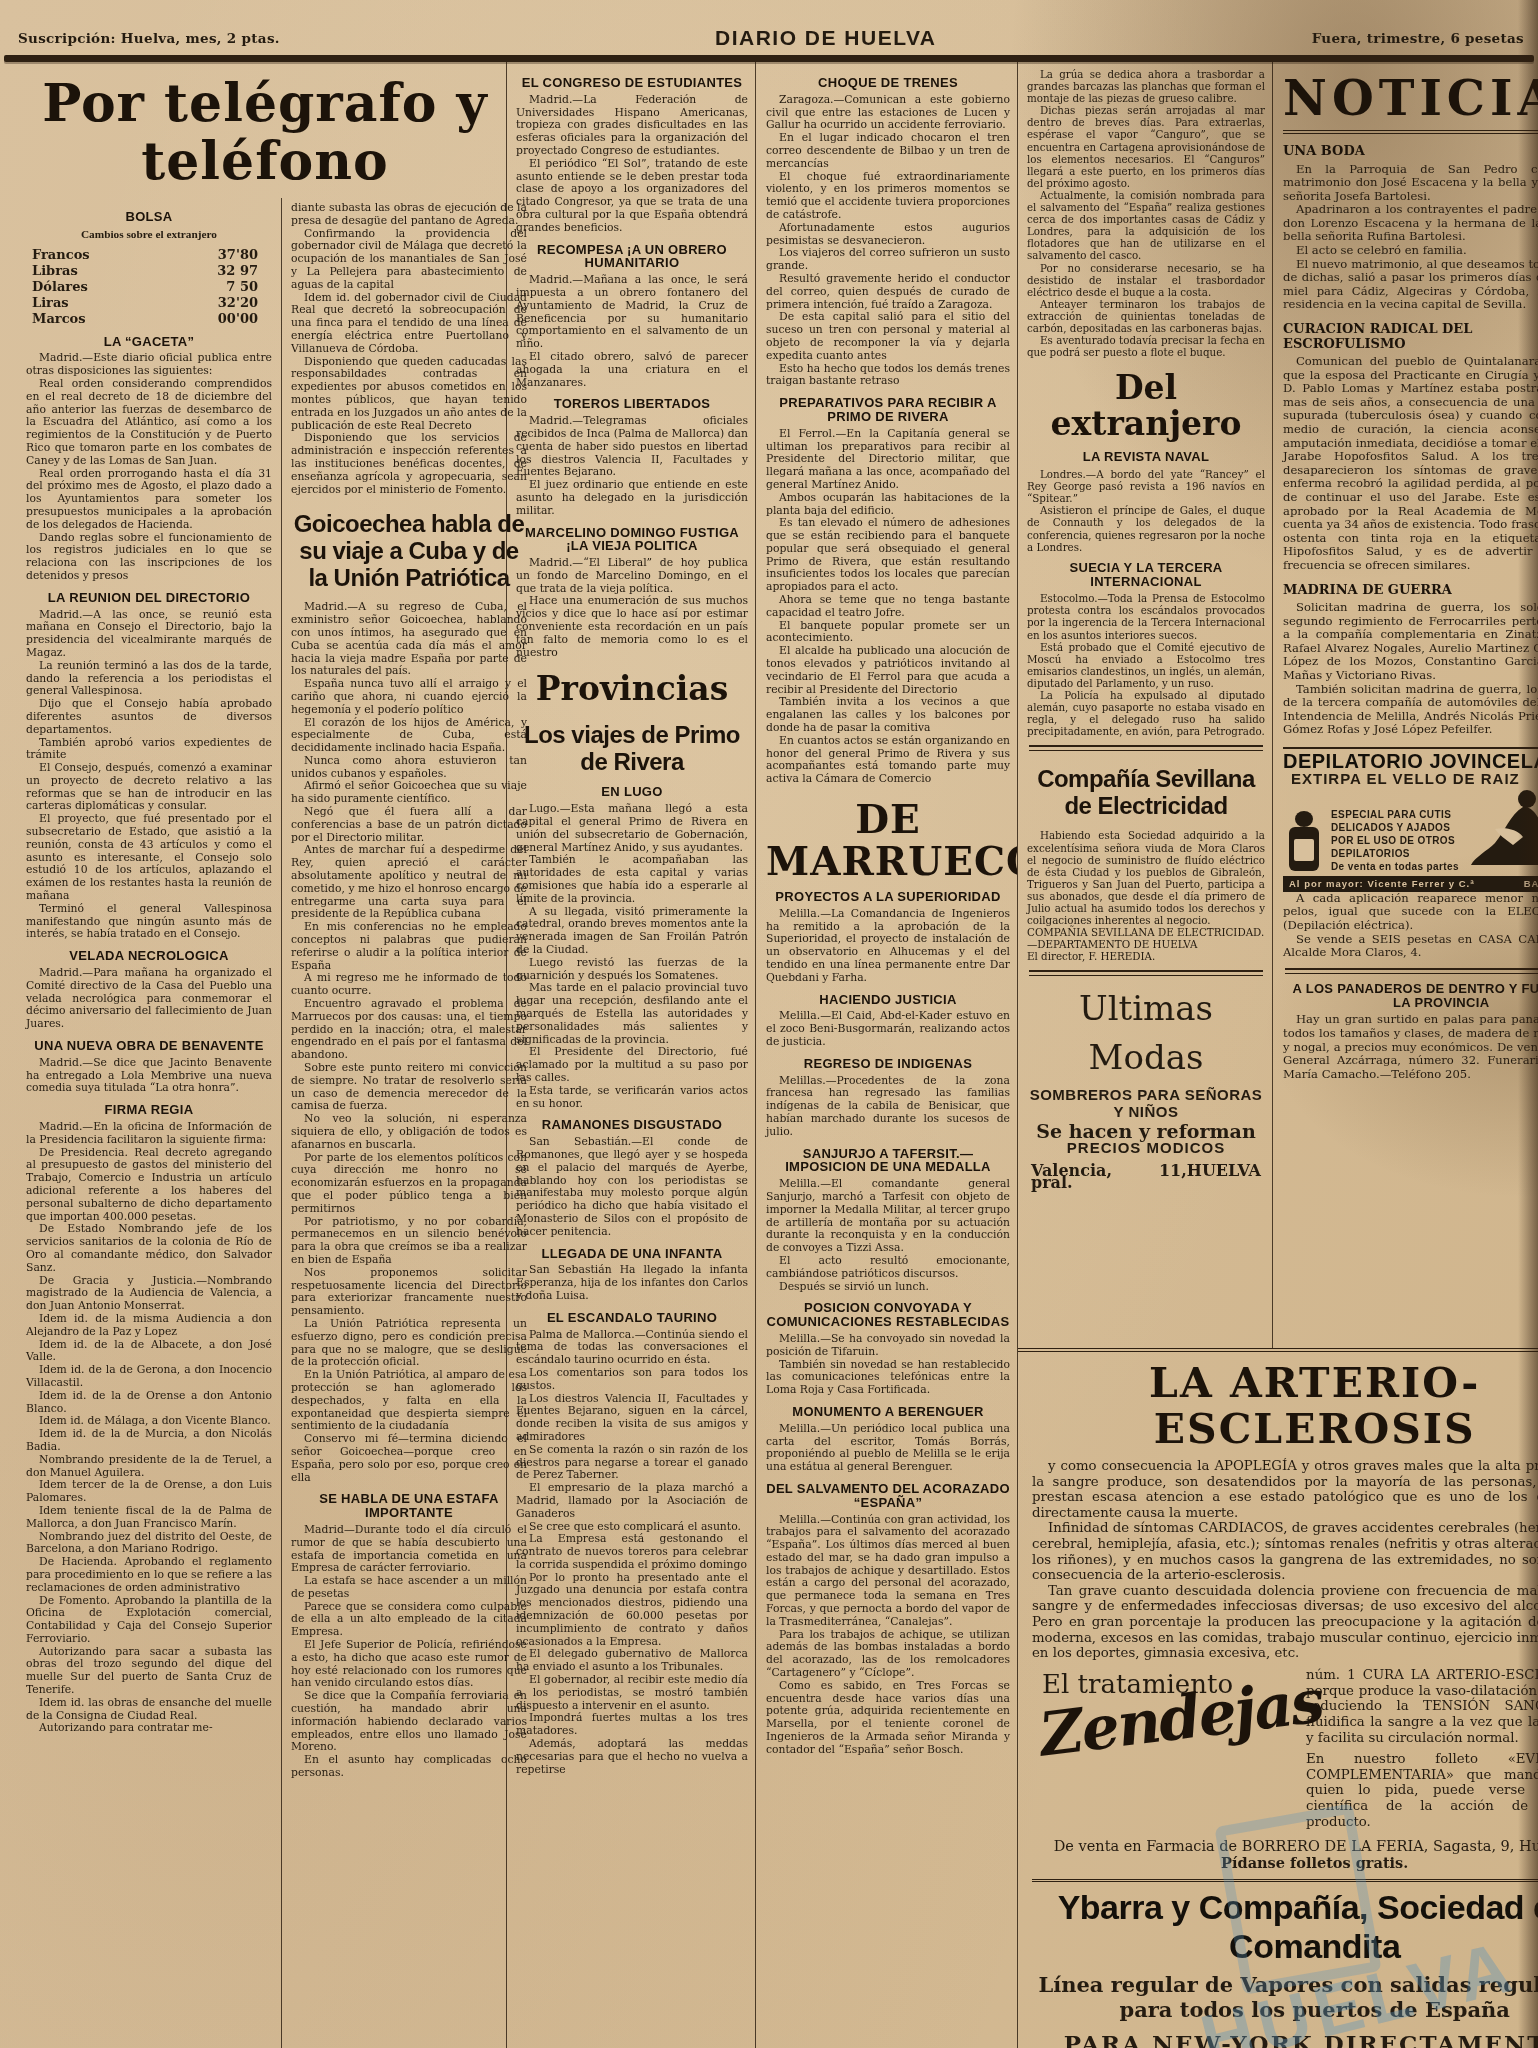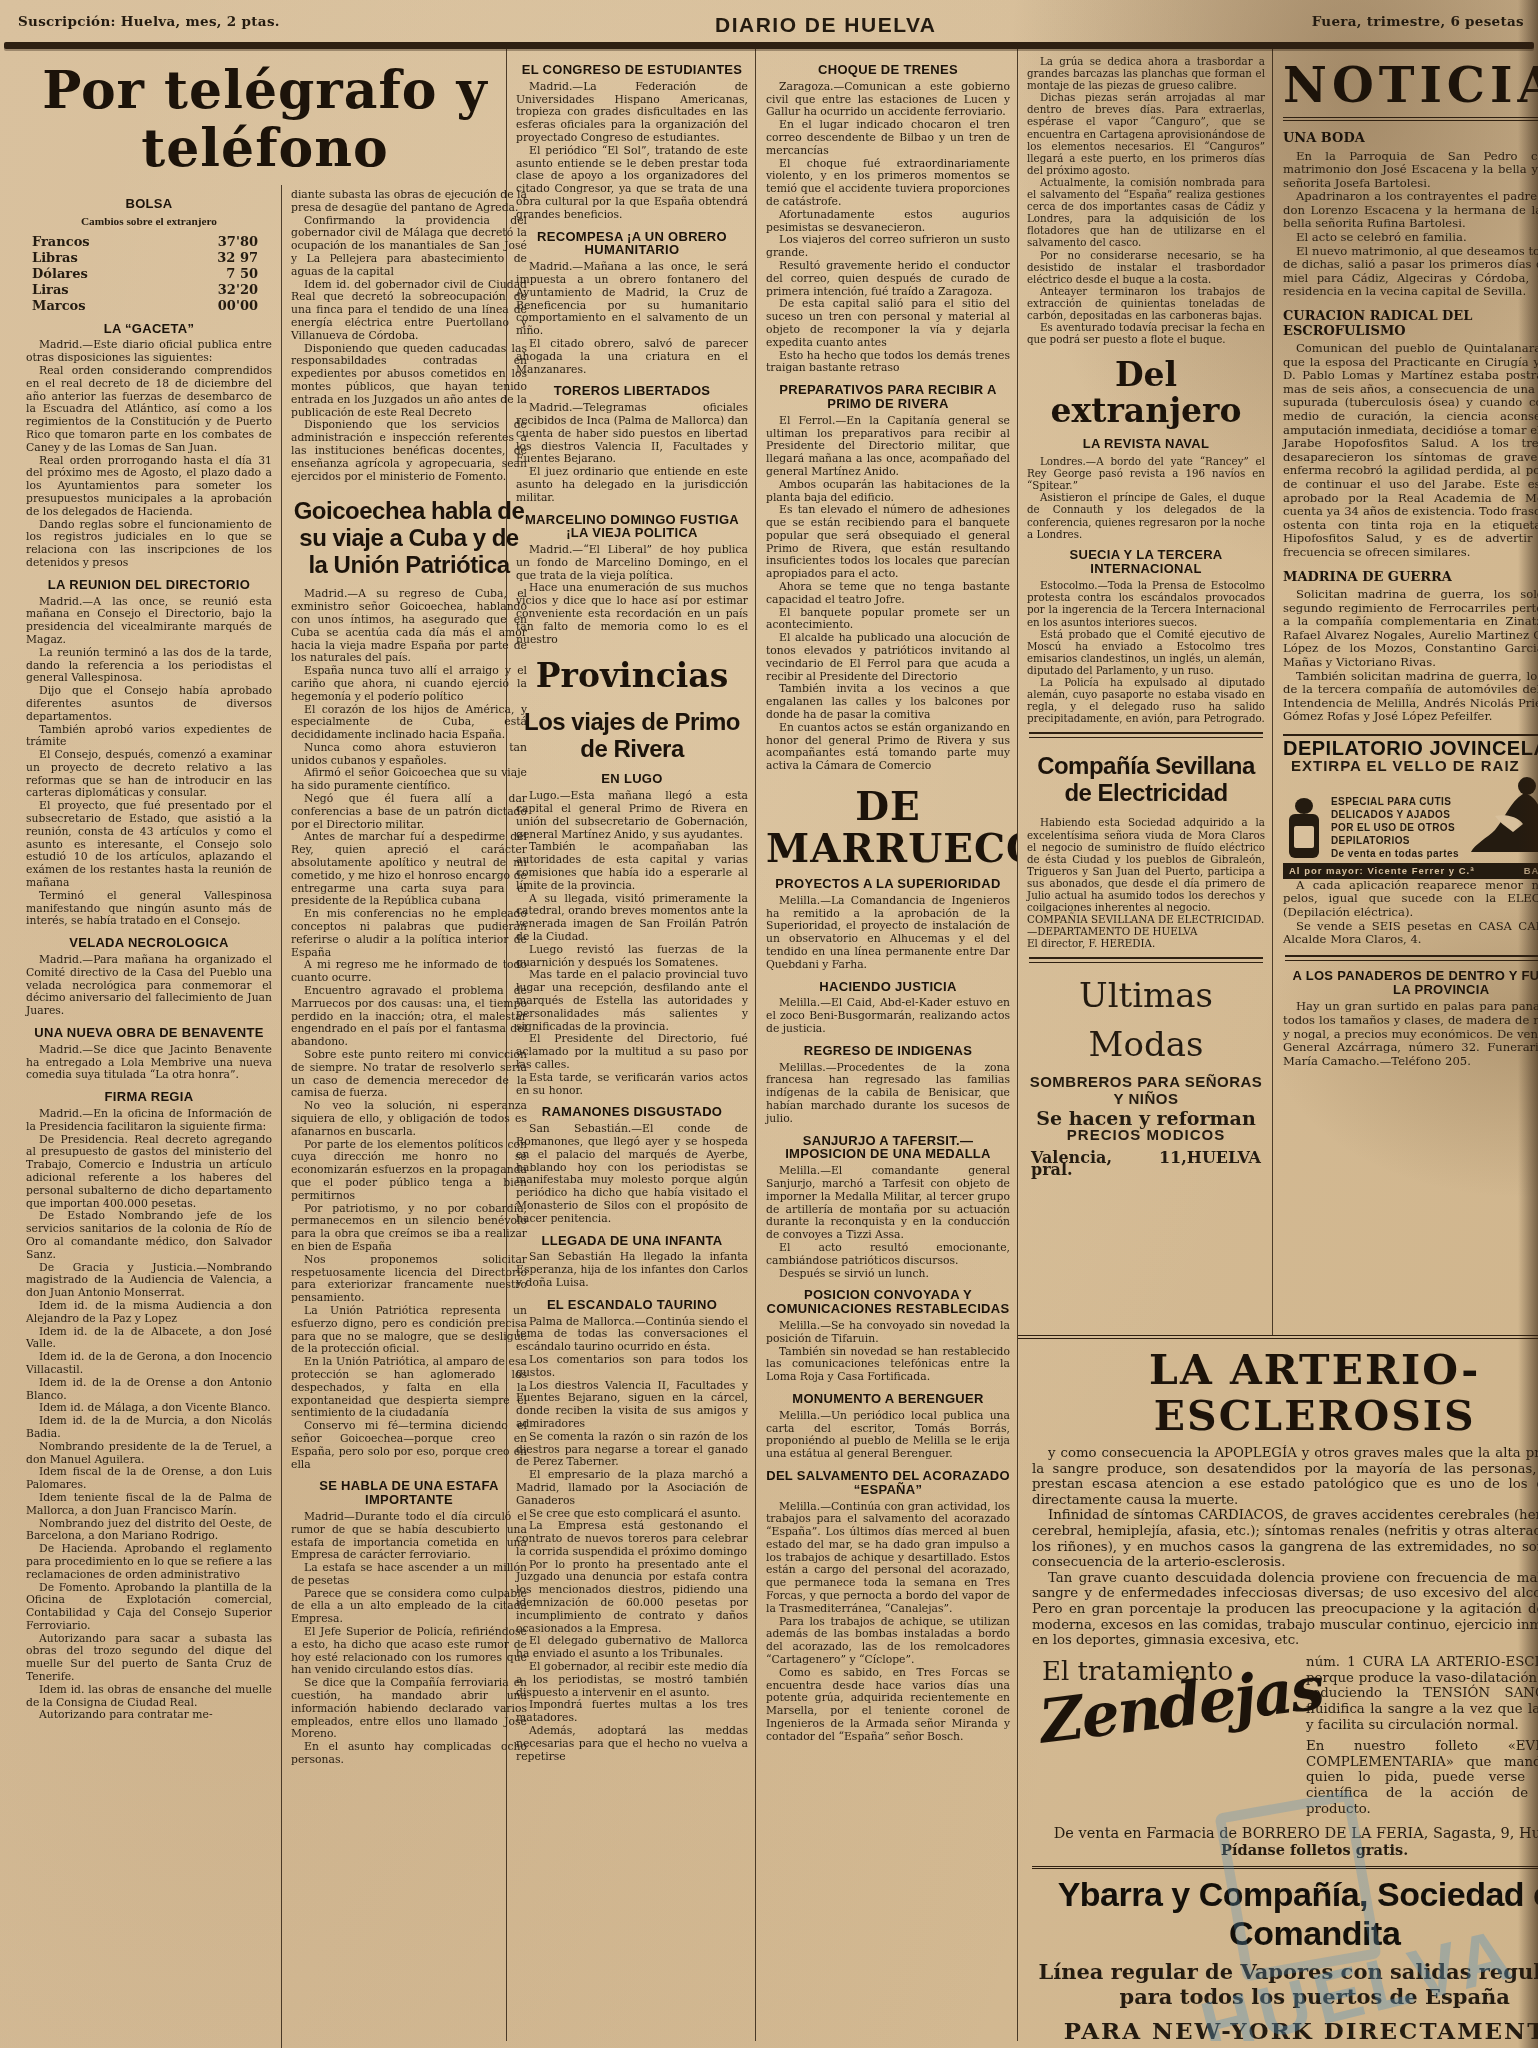--- a/index.html
+++ b/index.html
@@ -5,22 +5,22 @@
   html,body{margin:0;padding:0;background:#6b5a44;}
   .page{position:relative;width:1538px;height:2048px;margin:0 auto;overflow:hidden;
     color:#241b10;
     background:
       radial-gradient(ellipse at 88% 4%, rgba(70,45,20,.35), transparent 18%),
       radial-gradient(ellipse at 99% 50%, rgba(80,55,25,.25), transparent 12%),
       radial-gradient(ellipse at 45% 30%, rgba(255,243,215,.14), transparent 55%),
       radial-gradient(ellipse at 15% 80%, rgba(140,100,55,.12), transparent 45%),
       linear-gradient(110deg,#d9c19e 0%,#d6bd98 45%,#cfb48b 100%);
     font-family:"DejaVu Serif", serif;}
-  .masthead{display:flex;align-items:flex-start;justify-content:space-between;
-    padding:13px 14px 2px 18px;font-size:13.5px;}
+  .masthead{display:flex;align-items:center;justify-content:space-between;
+    padding:26px 14px 2px 18px;font-size:13.5px;}
   .masthead .mh-side{font-weight:600;letter-spacing:.3px;}
   .masthead .mh-title{font-family:"Liberation Sans",sans-serif;font-weight:800;
     font-size:21px;letter-spacing:1.5px;transform:translateX(30px);}
   .rule-thick{height:7px;margin:3px 4px 0 4px;
     background:linear-gradient(#2a1d0f,#4a3information420 60%,#2a1d0f);
     background:#2e2012;border-radius:2px;box-shadow:0 2px 0 rgba(46,32,18,.35);}
   .main{display:flex;align-items:stretch;height:1992px;padding:0 6px 0 24px;}
   .col{overflow:hidden;font-size:10.8px;line-height:12.8px;text-align:justify;}
   .grpL{width:482px;flex:none;}
   .lead-headline{font-family:"DejaVu Serif",serif;font-weight:800;font-size:52px;
@@ -170,21 +170,21 @@
             <div class="blk-p">De Presidencia. Real decreto agregando al presupuesto de gastos del ministerio del Trabajo, Comercio e Industria un artículo adicional referente a los haberes del personal subalterno de dicho departamento que importan 400.000 pesetas.</div>
             <div class="blk-p">De Estado Nombrando jefe de los servicios sanitarios de la colonia de Río de Oro al comandante médico, don Salvador Sanz.</div>
             <div class="blk-p">De Gracia y Justicia.—Nombrando magistrado de la Audiencia de Valencia, a don Juan Antonio Monserrat.</div>
             <div class="blk-p">Idem id. de la misma Audiencia a don Alejandro de la Paz y Lopez</div>
             <div class="blk-p">Idem id. de la de Albacete, a don José Valle.</div>
             <div class="blk-p">Idem id. de la de Gerona, a don Inocencio Villacastil.</div>
             <div class="blk-p">Idem id. de la de Orense a don Antonio Blanco.</div>
             <div class="blk-p">Idem id. de Málaga, a don Vicente Blanco.</div>
             <div class="blk-p">Idem id. de la de Murcia, a don Nicolás Badia.</div>
             <div class="blk-p">Nombrando presidente de la de Teruel, a don Manuel Aguilera.</div>
-            <div class="blk-p">Idem fiscal de la de Orense, a don Luis Palomares.</div>
+            <div class="blk-p">Idem tercer de la de Orense, a don Luis Palomares.</div>
             <div class="blk-p">Idem teniente fiscal de la de Palma de Mallorca, a don Juan Francisco Marín.</div>
             <div class="blk-p">Nombrando juez del distrito del Oeste, de Barcelona, a don Mariano Rodrigo.</div>
             <div class="blk-p">De Hacienda. Aprobando el reglamento para procedimiento en lo que se refiere a las reclamaciones de orden administrativo</div>
             <div class="blk-p">De Fomento. Aprobando la plantilla de la Oficina de Explotación comercial, Contabilidad y Caja del Consejo Superior Ferroviario.</div>
             <div class="blk-p">Autorizando para sacar a subasta las obras del trozo segundo del dique del muelle Sur del puerto de Santa Cruz de Tenerife.</div>
             <div class="blk-p">Idem id. las obras de ensanche del muelle de la Consigna de Ciudad Real.</div>
             <div class="blk-p">Autorizando para contratar me-</div>
           </div>
         <div class="col c2">
             <div class="blk-pl">diante subasta las obras de ejecución de la presa de desagüe del pantano de Agreda.</div>

